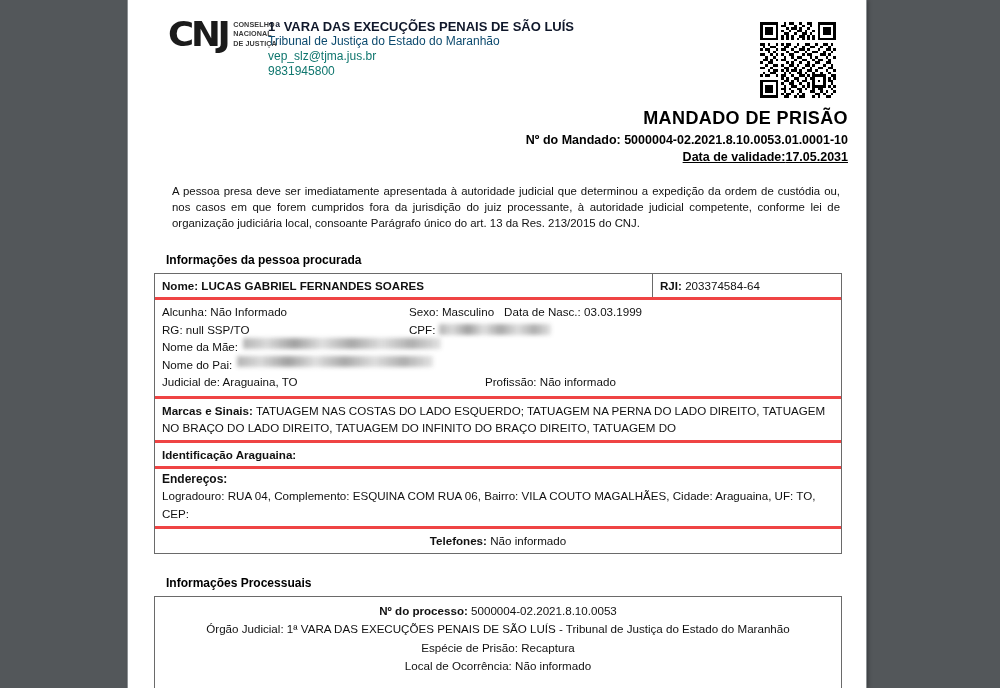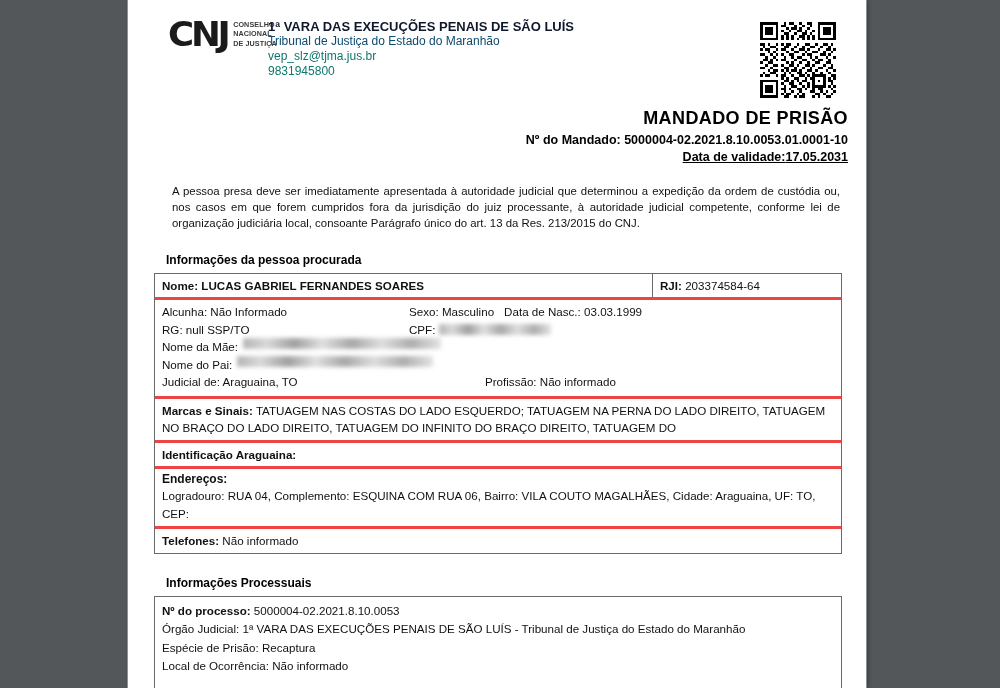--- a/index.html
+++ b/index.html
@@ -154,21 +154,21 @@
     margin: 0 8px;
     border: 1px solid #6a6a6a;
     border-collapse: collapse;
     width: calc(100% - 16px);
     background: #fff;
   }
   .tbl .row {
     display: flex;
     border-bottom: 3px solid #ef4444;
   }
-  .tbl .row:last-child { border-bottom: none; }
+  .tbl .row:last-child { border-bottom: none; text-align: center; }
   .cell {
     padding: 3px 7px;
     font-size: 11.6px;
     color: #111;
     line-height: 17px;
   }
   .cell.grow { flex: 1 1 auto; }
   .cell.divider { border-left: 1px solid #6a6a6a; }
   .lbl { font-weight: bold; }
   .val-strong { font-weight: bold; }

